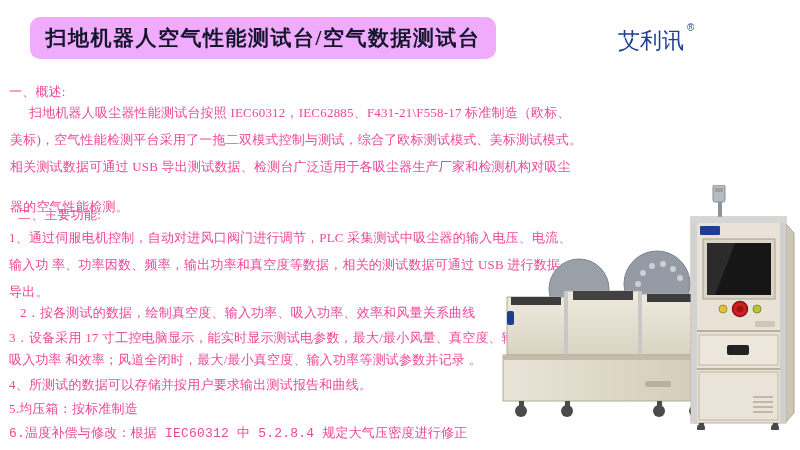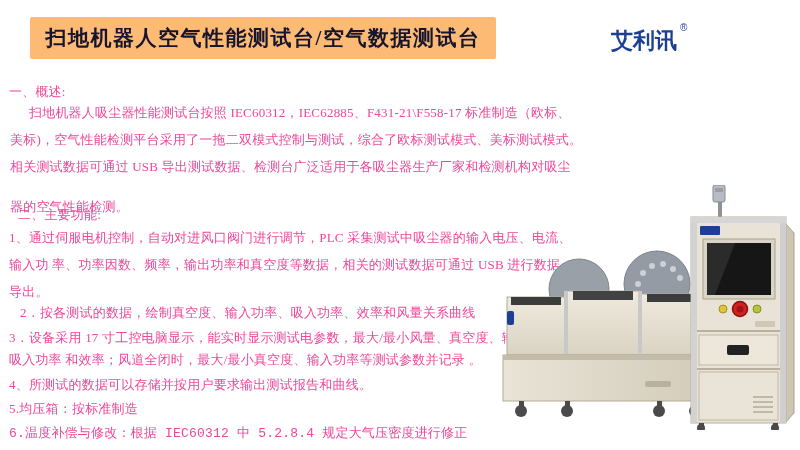--- a/index.html
+++ b/index.html
@@ -3,34 +3,34 @@
 <meta charset="utf-8">
 <style>
   html,body{margin:0;padding:0;}
   body{
     width:800px;height:450px;position:relative;overflow:hidden;
     background:#ffffff;
     font-family:"Liberation Serif","DejaVu Serif",serif;
   }
   .banner{
     position:absolute;left:30px;top:17px;width:466px;height:42px;
-    background:#fdba74;border-radius:2px;
+    background:#f0abfc;border-radius:10px;
     display:flex;align-items:center;justify-content:center;
   }
   .banner .title{
     font-size:21px;font-weight:bold;color:#15152e;letter-spacing:1.5px;
     white-space:nowrap;
   }
   .logo{
     position:absolute;left:608px;top:26px;
     display:flex;align-items:flex-start;color:#1d3f93;
     font-family:"Liberation Sans","DejaVu Sans",sans-serif;
   }
   .logo .brand{font-size:26px;font-weight:bold;letter-spacing:0.5px;line-height:30px;}
-  .logo .brand-cn{font-size:22px;font-weight:bold;margin-left:3px;line-height:30px;}
+  .logo .brand-cn{font-size:22px;font-weight:normal;margin-left:10px;line-height:30px;}
   .logo .rmark{font-size:10px;margin-left:3px;margin-top:-4px;}
   .doc-line{
     position:absolute;font-size:13px;color:#ec4899;letter-spacing:0.2px;
     white-space:nowrap;line-height:18px;
   }
   .heading{color:#ec4899;}
   .photo{
     position:absolute;left:497px;top:185px;width:300px;height:245px;
   }
 </style>

